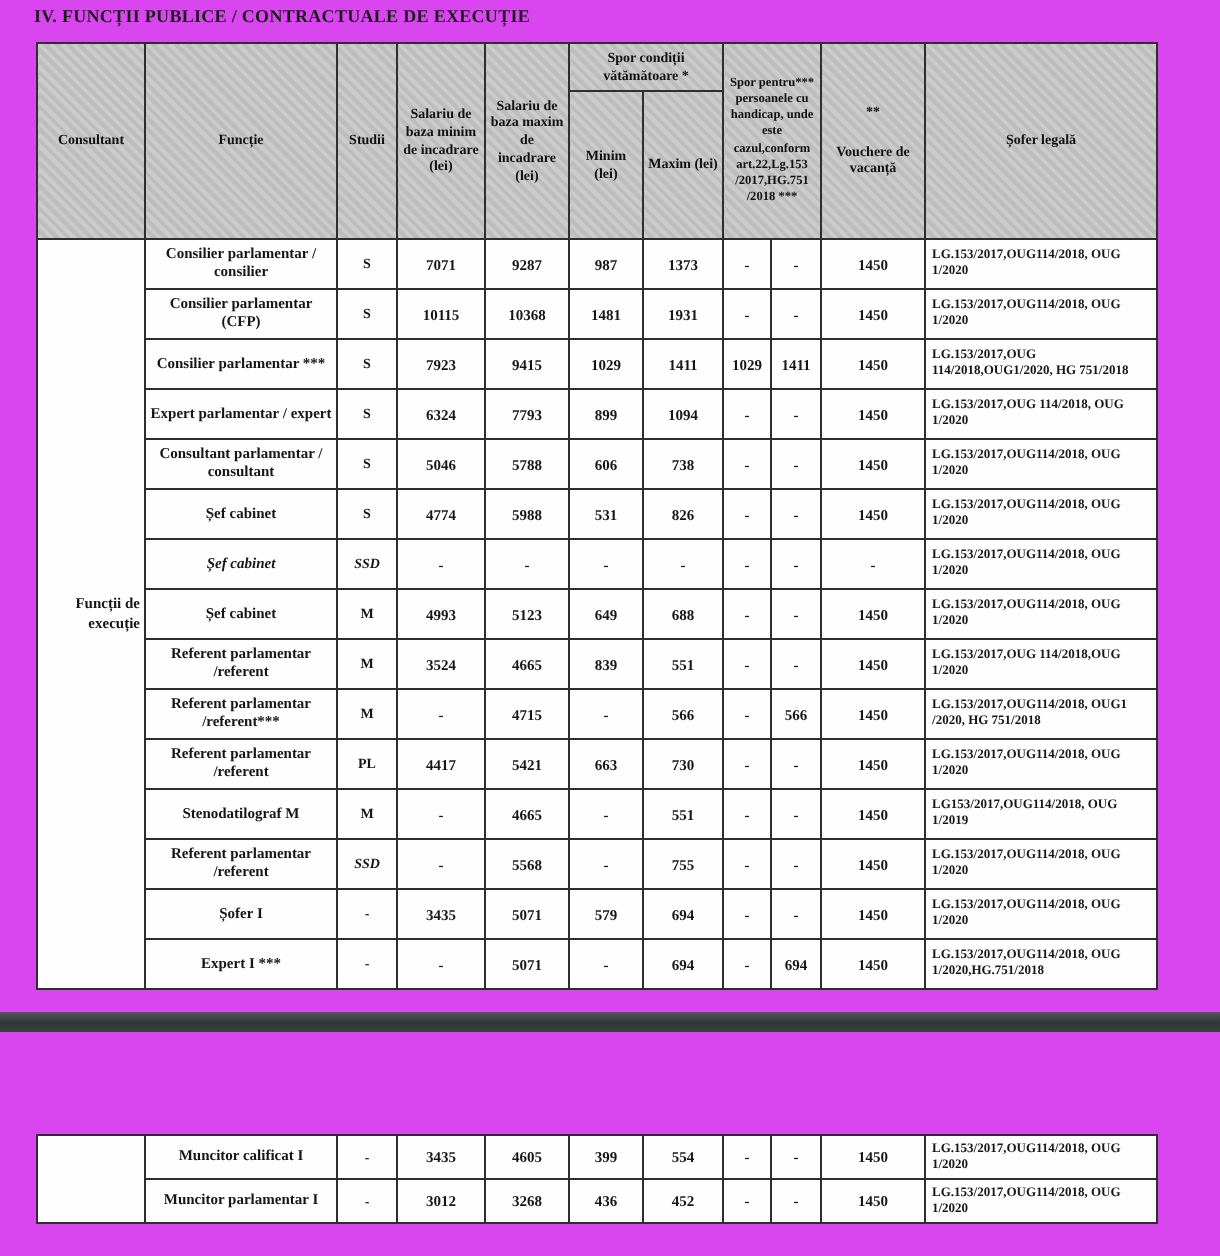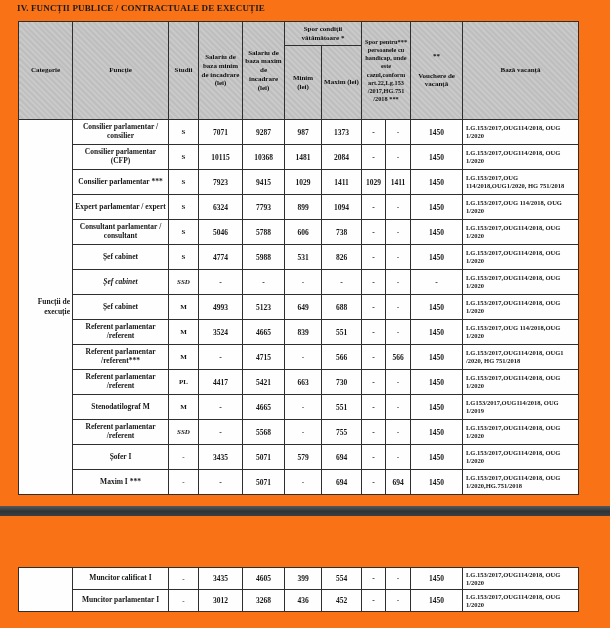--- a/index.html
+++ b/index.html
@@ -3,21 +3,21 @@
 <meta charset="utf-8">
 <style>
   html,body { margin:0; padding:0; }
   body {
     width:610px; height:628px;
     background:#ffffff;
     font-family:"Liberation Serif", serif;
     color:#161616;
     -webkit-font-smoothing:antialiased;
   }
-  .page { position:relative; width:610px; height:628px; background:#f97316; overflow:hidden; }
+  .page { position:relative; width:610px; height:628px; background:#d946ef; overflow:hidden; }
 
   .doc-title {
     position:absolute; top:3px; left:17px;
     font-size:9px; font-weight:bold; letter-spacing:.15px;
     color:#1b1b1b;
   }
 
   table { border-collapse:collapse; table-layout:fixed; }
   th, td {
     border:1px solid #2e2e2e;
@@ -83,32 +83,32 @@
         <col class="c-smax">
       <col class="c-min">
         <col class="c-max">
         <col class="c-sp1">
         <col class="c-sp2">
         <col class="c-vou">
         <col class="c-baza">
     </colgroup>
     <thead>
       <tr class="hrow1">
-        <th rowspan="2">Categorie</th>
+        <th rowspan="2">Consultant</th>
         <th rowspan="2">Funcție</th>
         <th rowspan="2">Studii</th>
         <th rowspan="2">Salariu de baza minim de incadrare (lei)</th>
         <th rowspan="2">Salariu de baza maxim de incadrare (lei)</th>
         <th colspan="2">Spor condiții vătămătoare *</th>
         <th rowspan="2" colspan="2" class="h-handicap">Spor pentru*** persoanele cu handicap, unde este cazul,conform art.22,Lg.153 /2017,HG.751 /2018 ***</th>
         <th rowspan="2" class="h-vouchere">
           <span class="stars">**</span>
           <span>Vouchere de vacanță</span>
         </th>
-        <th rowspan="2">Bază vacanță</th>
+        <th rowspan="2">Șofer legală</th>
       </tr>
       <tr class="hrow2">
         <th>Minim (lei)</th>
         <th>Maxim (lei)</th>
       </tr>
     </thead>
     <tbody>
       <tr>
         <td rowspan="15" class="cat">Funcții de execuție</td>
         <td class="func">Consilier parlamentar / consilier</td>
@@ -121,21 +121,21 @@
         <td class="num">-</td>
         <td class="num">1450</td>
         <td class="baza">LG.153/2017,OUG114/2018, OUG 1/2020</td>
       </tr>
       <tr>
         <td class="func">Consilier parlamentar (CFP)</td>
         <td class="stud">S</td>
         <td class="num">10115</td>
         <td class="num">10368</td>
         <td class="num">1481</td>
-        <td class="num">2084</td>
+        <td class="num">1931</td>
         <td class="num">-</td>
         <td class="num">-</td>
         <td class="num">1450</td>
         <td class="baza">LG.153/2017,OUG114/2018, OUG 1/2020</td>
       </tr>
       <tr>
         <td class="func">Consilier parlamentar ***</td>
         <td class="stud">S</td>
         <td class="num">7923</td>
         <td class="num">9415</td>
@@ -272,21 +272,21 @@
         <td class="num">3435</td>
         <td class="num">5071</td>
         <td class="num">579</td>
         <td class="num">694</td>
         <td class="num">-</td>
         <td class="num">-</td>
         <td class="num">1450</td>
         <td class="baza">LG.153/2017,OUG114/2018, OUG 1/2020</td>
       </tr>
       <tr>
-        <td class="func">Maxim I ***</td>
+        <td class="func">Expert I ***</td>
         <td class="stud">-</td>
         <td class="num">-</td>
         <td class="num">5071</td>
         <td class="num">-</td>
         <td class="num">694</td>
         <td class="num">-</td>
         <td class="num">694</td>
         <td class="num">1450</td>
         <td class="baza">LG.153/2017,OUG114/2018, OUG 1/2020,HG.751/2018</td>
       </tr>

